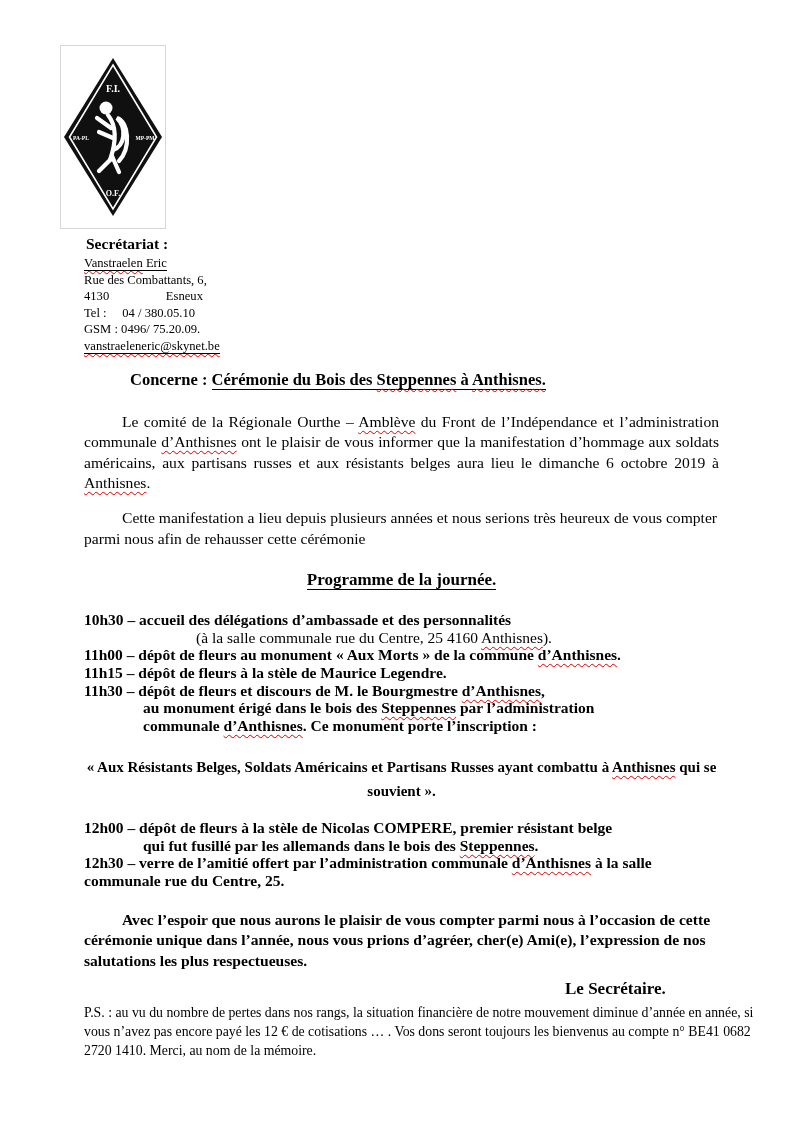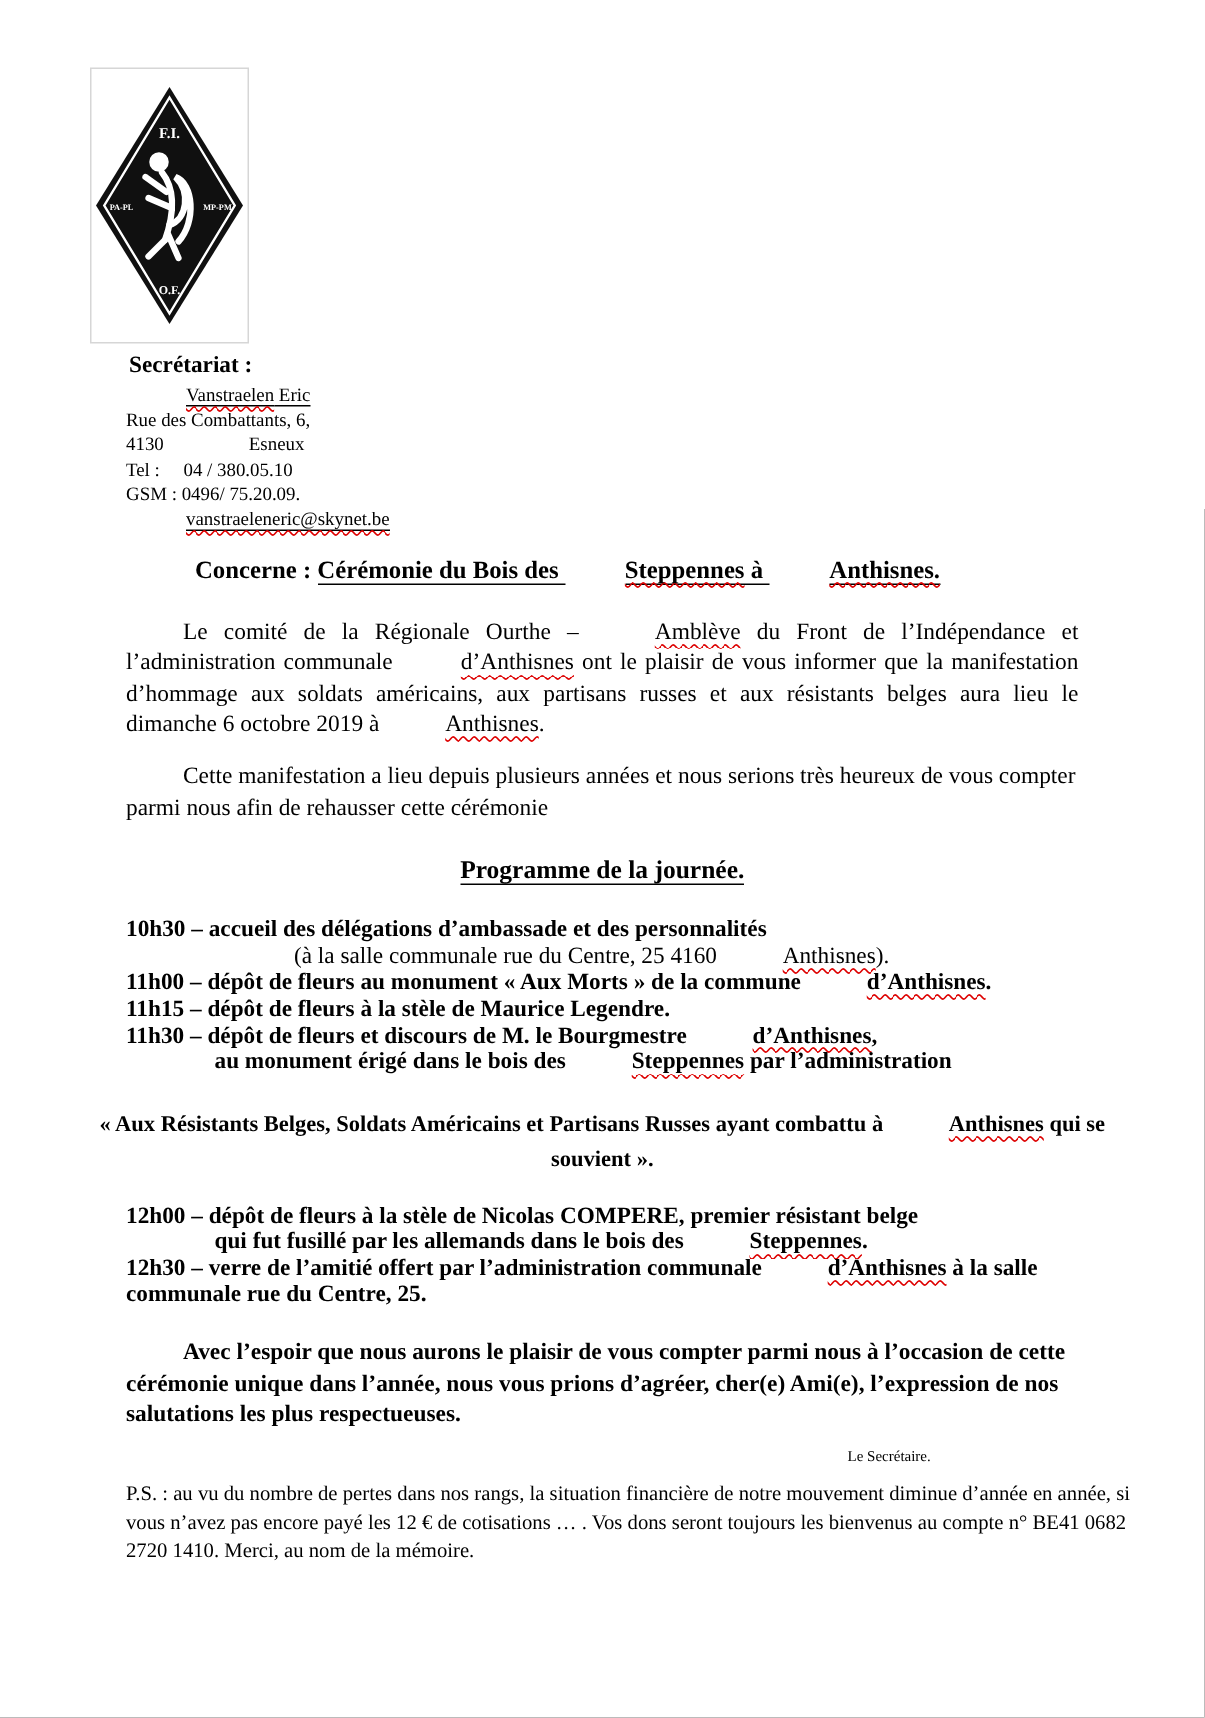--- a/index.html
+++ b/index.html
@@ -33,32 +33,31 @@
   .program { margin:20px 60px 0 84px; }
   .p2 { margin-top:16px; }
   .pline { font-weight:bold; font-size:15.5px; line-height:17.6px; }
   .indent2 { margin-left:59px; }
   .indent-salle { margin-left:112px; }
   .light { font-weight:normal; }
 
   .quote { margin:22px 60px 0 60px; text-align:center; font-weight:bold; font-size:15px; line-height:23.5px; }
 
   .closing { margin:20px 84px 0 84px; font-weight:bold; font-size:15.6px; line-height:20.6px; text-indent:38px; }
-  .signature { margin:8px 0 0 565px; font-weight:normal; font-size:10px; line-height:20px; }
+  .signature { margin:8px 0 0 565px; font-weight:bold; font-size:17px; line-height:20px; }
   .ps { margin:4px 46px 0 84px; font-size:13.8px; line-height:19px; }
 
   
   .w {
     text-decoration-line:underline;
     text-decoration-style:wavy;
     text-decoration-color:var(--spellcheck,#dd0000);
     text-decoration-thickness:1px;
     text-underline-offset:2.5px;
     text-decoration-skip-ink:none;
-    margin-left:40px;
   }
   
   .u { border-bottom:1.2px solid #000; }
 </style>
 </head>
 <body>
 
 <div class="page">
 
   <div class="logo-frame">
@@ -101,20 +100,21 @@
 
   <div class="prog-title"><span class="u">Programme de la journée.</span></div>
 
   <div class="program p1">
     <div class="pline"><span>10h30 – accueil des délégations d’ambassade et des personnalités</span></div>
     <div class="pline indent-salle light"><span>(à la salle communale rue du Centre, 25 4160 </span><span class="w">Anthisnes</span><span>).</span></div>
     <div class="pline"><span>11h00 – dépôt de fleurs au monument « Aux Morts » de la commune </span><span class="w">d’Anthisnes</span><span>.</span></div>
     <div class="pline"><span>11h15 – dépôt de fleurs à la stèle de Maurice Legendre.</span></div>
     <div class="pline"><span>11h30 – dépôt de fleurs et discours de M. le Bourgmestre </span><span class="w">d’Anthisnes</span><span>,</span></div>
     <div class="pline indent2"><span>au monument érigé dans le bois des </span><span class="w">Steppennes</span><span> par l’administration</span></div>
+    <div class="pline indent2"><span>communale </span><span class="w">d’Anthisnes</span><span>. Ce monument porte l’inscription :</span></div>
   </div>
 
   <div class="quote"><span>« Aux Résistants Belges, Soldats Américains et Partisans Russes ayant combattu à </span><span class="w">Anthisnes</span><span> qui se souvient ».</span></div>
 
   <div class="program p2">
     <div class="pline"><span>12h00 – dépôt de fleurs à la stèle de Nicolas COMPERE, premier résistant belge</span></div>
     <div class="pline indent2"><span>qui fut fusillé par les allemands dans le bois des </span><span class="w">Steppennes</span><span>.</span></div>
     <div class="pline"><span>12h30 – verre de l’amitié offert par l’administration communale </span><span class="w">d’Anthisnes</span><span> à la salle</span></div>
     <div class="pline"><span>communale rue du Centre, 25.</span></div>
   </div>

